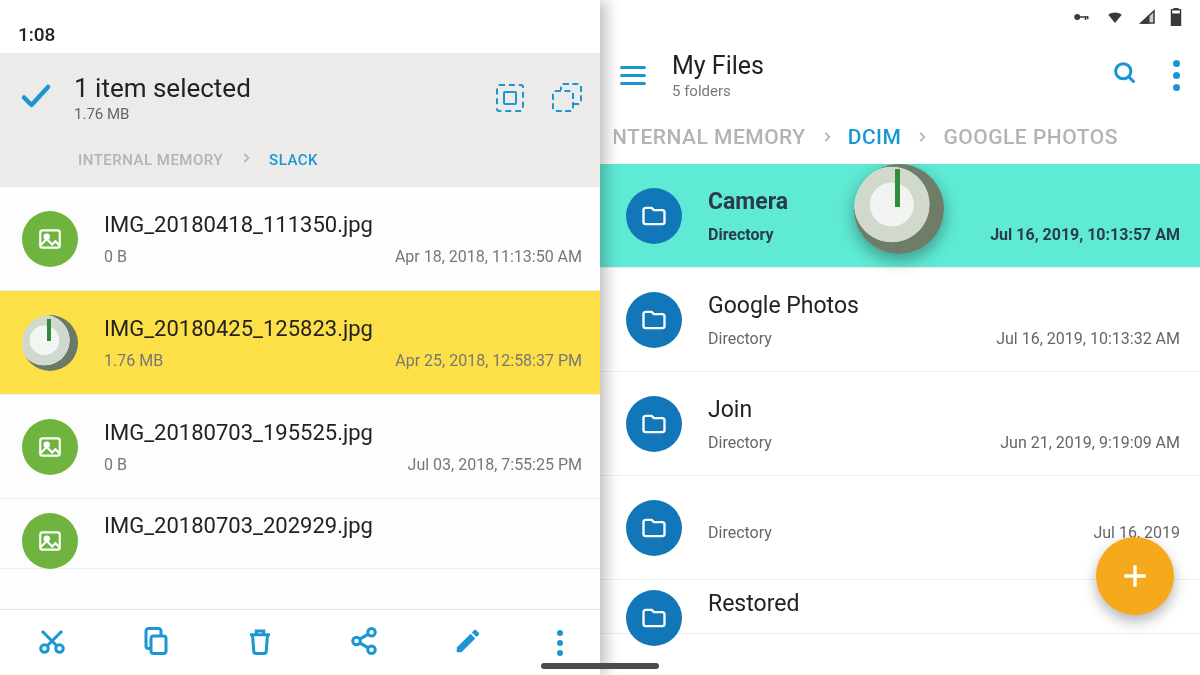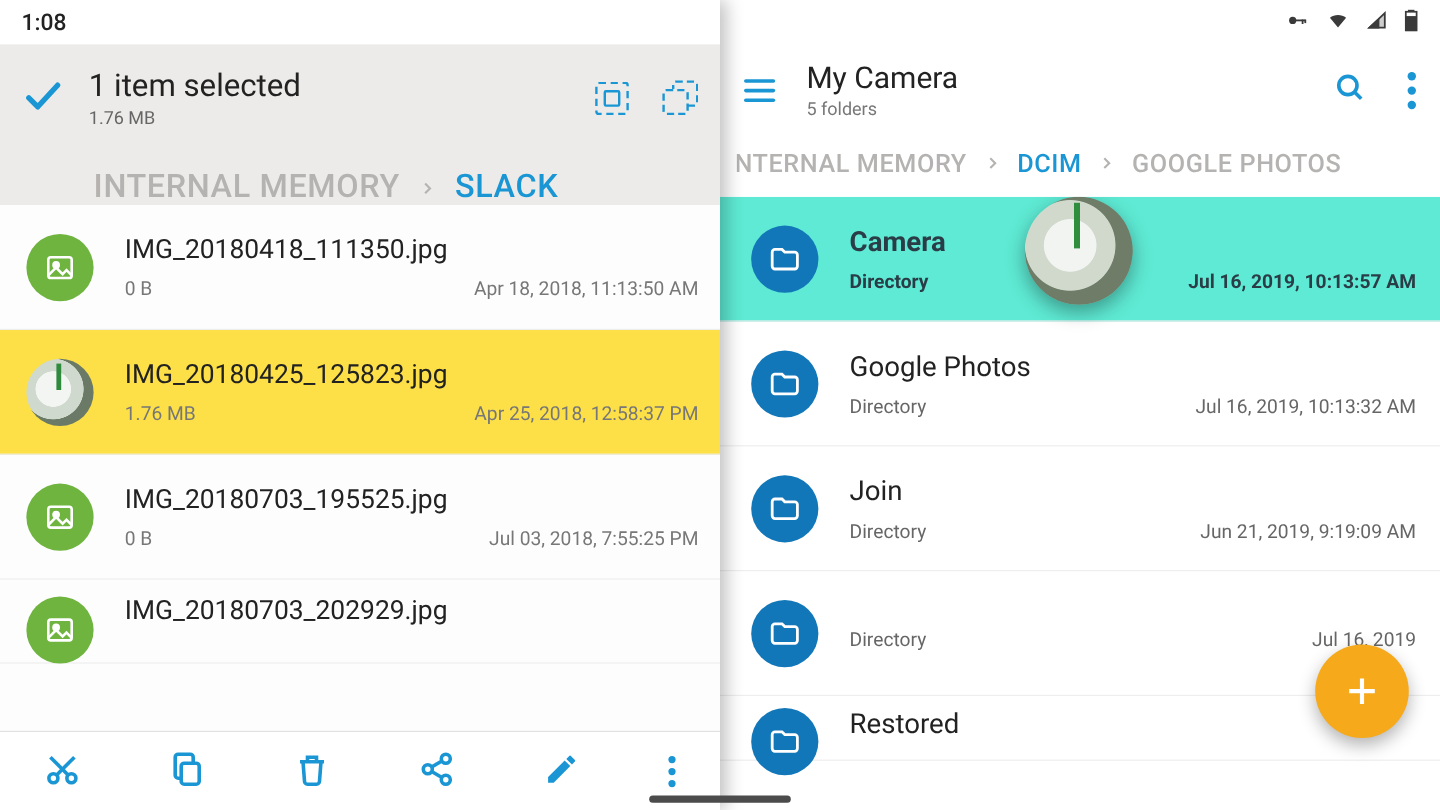--- a/index.html
+++ b/index.html
@@ -3,35 +3,35 @@
 <meta charset="utf-8">
 <style>
   * { box-sizing: border-box; margin: 0; padding: 0; }
   html, body { width: 1200px; height: 675px; overflow: hidden; font-family: Roboto, "Helvetica Neue", Arial, sans-serif; background: #fff; color: #333; }
   .screen { display: flex; width: 1200px; height: 675px; position: relative; }
   .pane { width: 600px; height: 675px; position: relative; display: flex; flex-direction: column; background: #fff; }
   .pane-left { box-shadow: 6px 0 14px rgba(0,0,0,0.25); z-index: 3; }
   .pane-right { z-index: 1; }
 
   
-  .left-statusbar { height: 37px; display: flex; align-items: center; padding: 0 18px; font-size: 19px; font-weight: 500; color: #222; }
+  .left-statusbar { height: 37px; display: flex; align-items: center; padding: 0 18px; font-size: 19px; font-weight: 500; color: #222; margin-top: 16px; }
   .left-header { background: #edebe9; padding: 10px 18px 0 18px; }
   .sel-row { display: flex; align-items: center; height: 70px; }
   .check-icon svg { width: 36px; height: 36px; }
   .sel-text { margin-left: 20px; flex: 1; }
   .sel-title { font-size: 26px; color: #222; }
   .sel-sub { font-size: 15px; color: #666; margin-top: 2px; }
   .sel-actions { display: flex; gap: 28px; align-items: center; }
   .dashed-square { width: 28px; height: 28px; border: 2px dashed #1b96d4; border-radius: 3px; position: relative; }
   .dashed-square.inner::after { content:""; position:absolute; inset:5px; border:2px solid #1b96d4; border-radius:2px; }
   .dashed-copy { position: relative; width: 30px; height: 30px; }
   .dashed-copy .front { position:absolute; left:0; top:7px; width:22px; height:22px; border:2px dashed #1b96d4; border-radius:3px; background:#edebe9; }
   .dashed-copy .back  { position:absolute; left:8px; top:0;  width:22px; height:22px; border:2px dashed #1b96d4; border-radius:3px; }
 
-  .crumbs { display: flex; align-items: flex-end; height: 54px; gap: 16px; font-size: 27px; font-weight: 500; padding-left: 60px; }
+  .crumbs { display: flex; align-items: center; height: 54px; gap: 16px; font-size: 15px; font-weight: 500; padding-left: 60px; }
   .crumb-inactive { color: #b5b3b1; letter-spacing: 0.5px; }
   .crumb-active   { color: #1b96d4; letter-spacing: 0.5px; }
   .crumb-sep svg  { width: 14px; height: 14px; }
 
   .left-list { flex: 1; overflow: hidden; background:#fdfdfd; }
   .file-row { display: flex; align-items: center; padding: 14px 18px 14px 22px; border-bottom: 1px solid #eee; height: 104px; }
   .file-row.selected { background: #fde047; }
   .file-row.partial { height: 70px; align-items:flex-start; padding-top:14px; }
   .thumb { width: 56px; height: 56px; border-radius: 50%; display:flex; align-items:center; justify-content:center; flex-shrink:0; }
   .thumb.green { background:#6eb43f; }
@@ -238,21 +238,21 @@
     </div>
 
     <div class="right-header">
       <div class="rh-row">
         <span class="hamburger">
             <span></span>
             <span></span>
             <span></span>
           </span>
         <div class="rh-title">
-          <div class="t">My Camera</div>
+          <div class="t">My Files</div>
           <div class="s">5 folders</div>
         </div>
         <div class="rh-actions">
           <span><svg viewBox="0 0 24 24" fill="none" stroke="#1b96d4" stroke-width="2.6">
                 <circle cx="10.5" cy="10.5" r="6.5"></circle>
                 <line x1="20" y1="20" x2="15.2" y2="15.2"></line>
               </svg></span>
           <span class="vdots">
               <span></span>
               <span></span>

